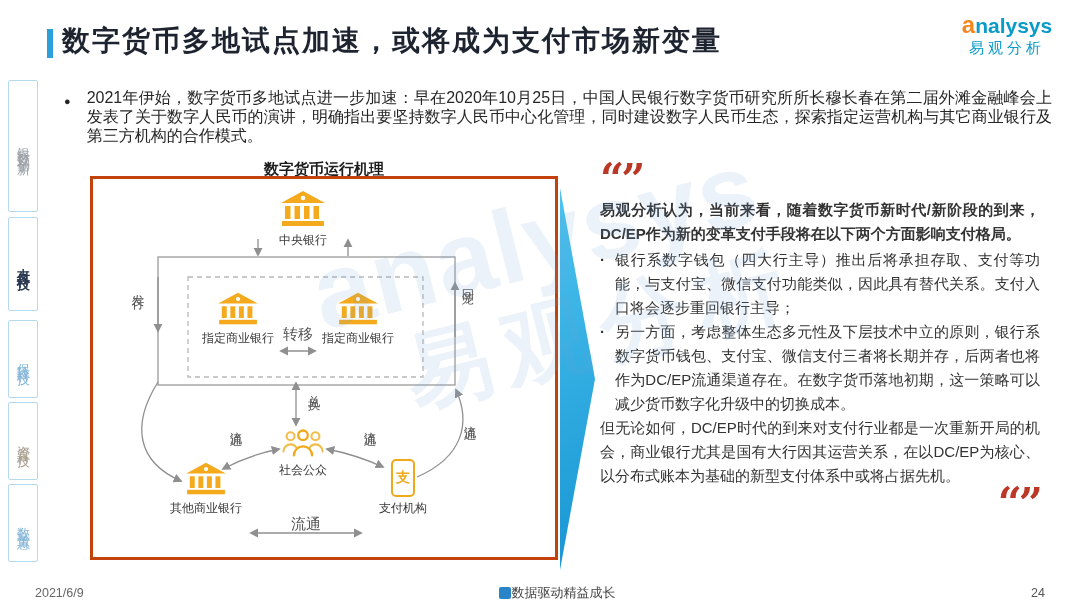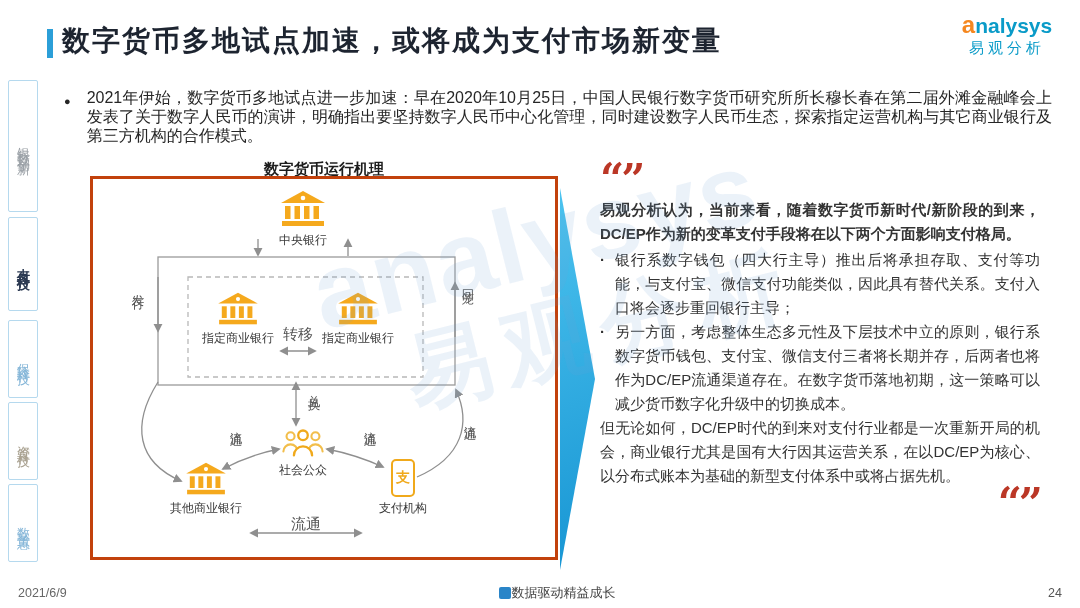--- a/index.html
+++ b/index.html
@@ -50,21 +50,21 @@
   .insight { position:absolute; left:600px; top:162px; width:440px; }
   .quote { font-family:"DejaVu Serif","Liberation Serif",serif; font-weight:700; color:#bb3726; letter-spacing:-3px; }
   .quote.open { font-size:42px; height:32px; line-height:36px; }
   .quote.close { font-size:42px; height:28px; line-height:32px; text-align:right; }
   .insight-intro, .insight-concl, .ibullet p { font-size:15px; line-height:24px; color:#333; text-align:justify; }
   .insight-intro { margin:4px 0 2px;font-weight:bold; }
   .ibullet { display:flex; }
   .ibullet .dot { flex:0 0 15px; width:15px; font-size:15px; line-height:24px; color:#333; font-weight:700; }
 
   
-  .footer { position:absolute; left:0; right:0; bottom:6px; display:flex; justify-content:space-between; align-items:center; padding:0 18px; }
+  .footer { position:absolute; left:0; right:0; bottom:6px; display:flex; justify-content:space-between; align-items:center; padding:0 35px; }
   .f-date { font-size:12.5px; color:#666; }
   .f-center { display:flex; align-items:center; gap:0; font-size:13px; color:#444; }
   .f-logo { width:12px; height:12px; background:#2a85c8; border-radius:2px; display:inline-block; }
   .f-page { font-size:12.5px; color:#555; }
 
   
   .watermark { position:absolute; left:300px; top:238px; transform:rotate(-14deg); transform-origin:left top;
                color:rgba(110,165,210,0.14); font-weight:700; z-index:20; pointer-events:none; white-space:nowrap; }
   .wm1 { font-size:104px; letter-spacing:2px; }
   .wm2 { font-size:86px; letter-spacing:14px; margin-top:-16px; margin-left:70px; }

